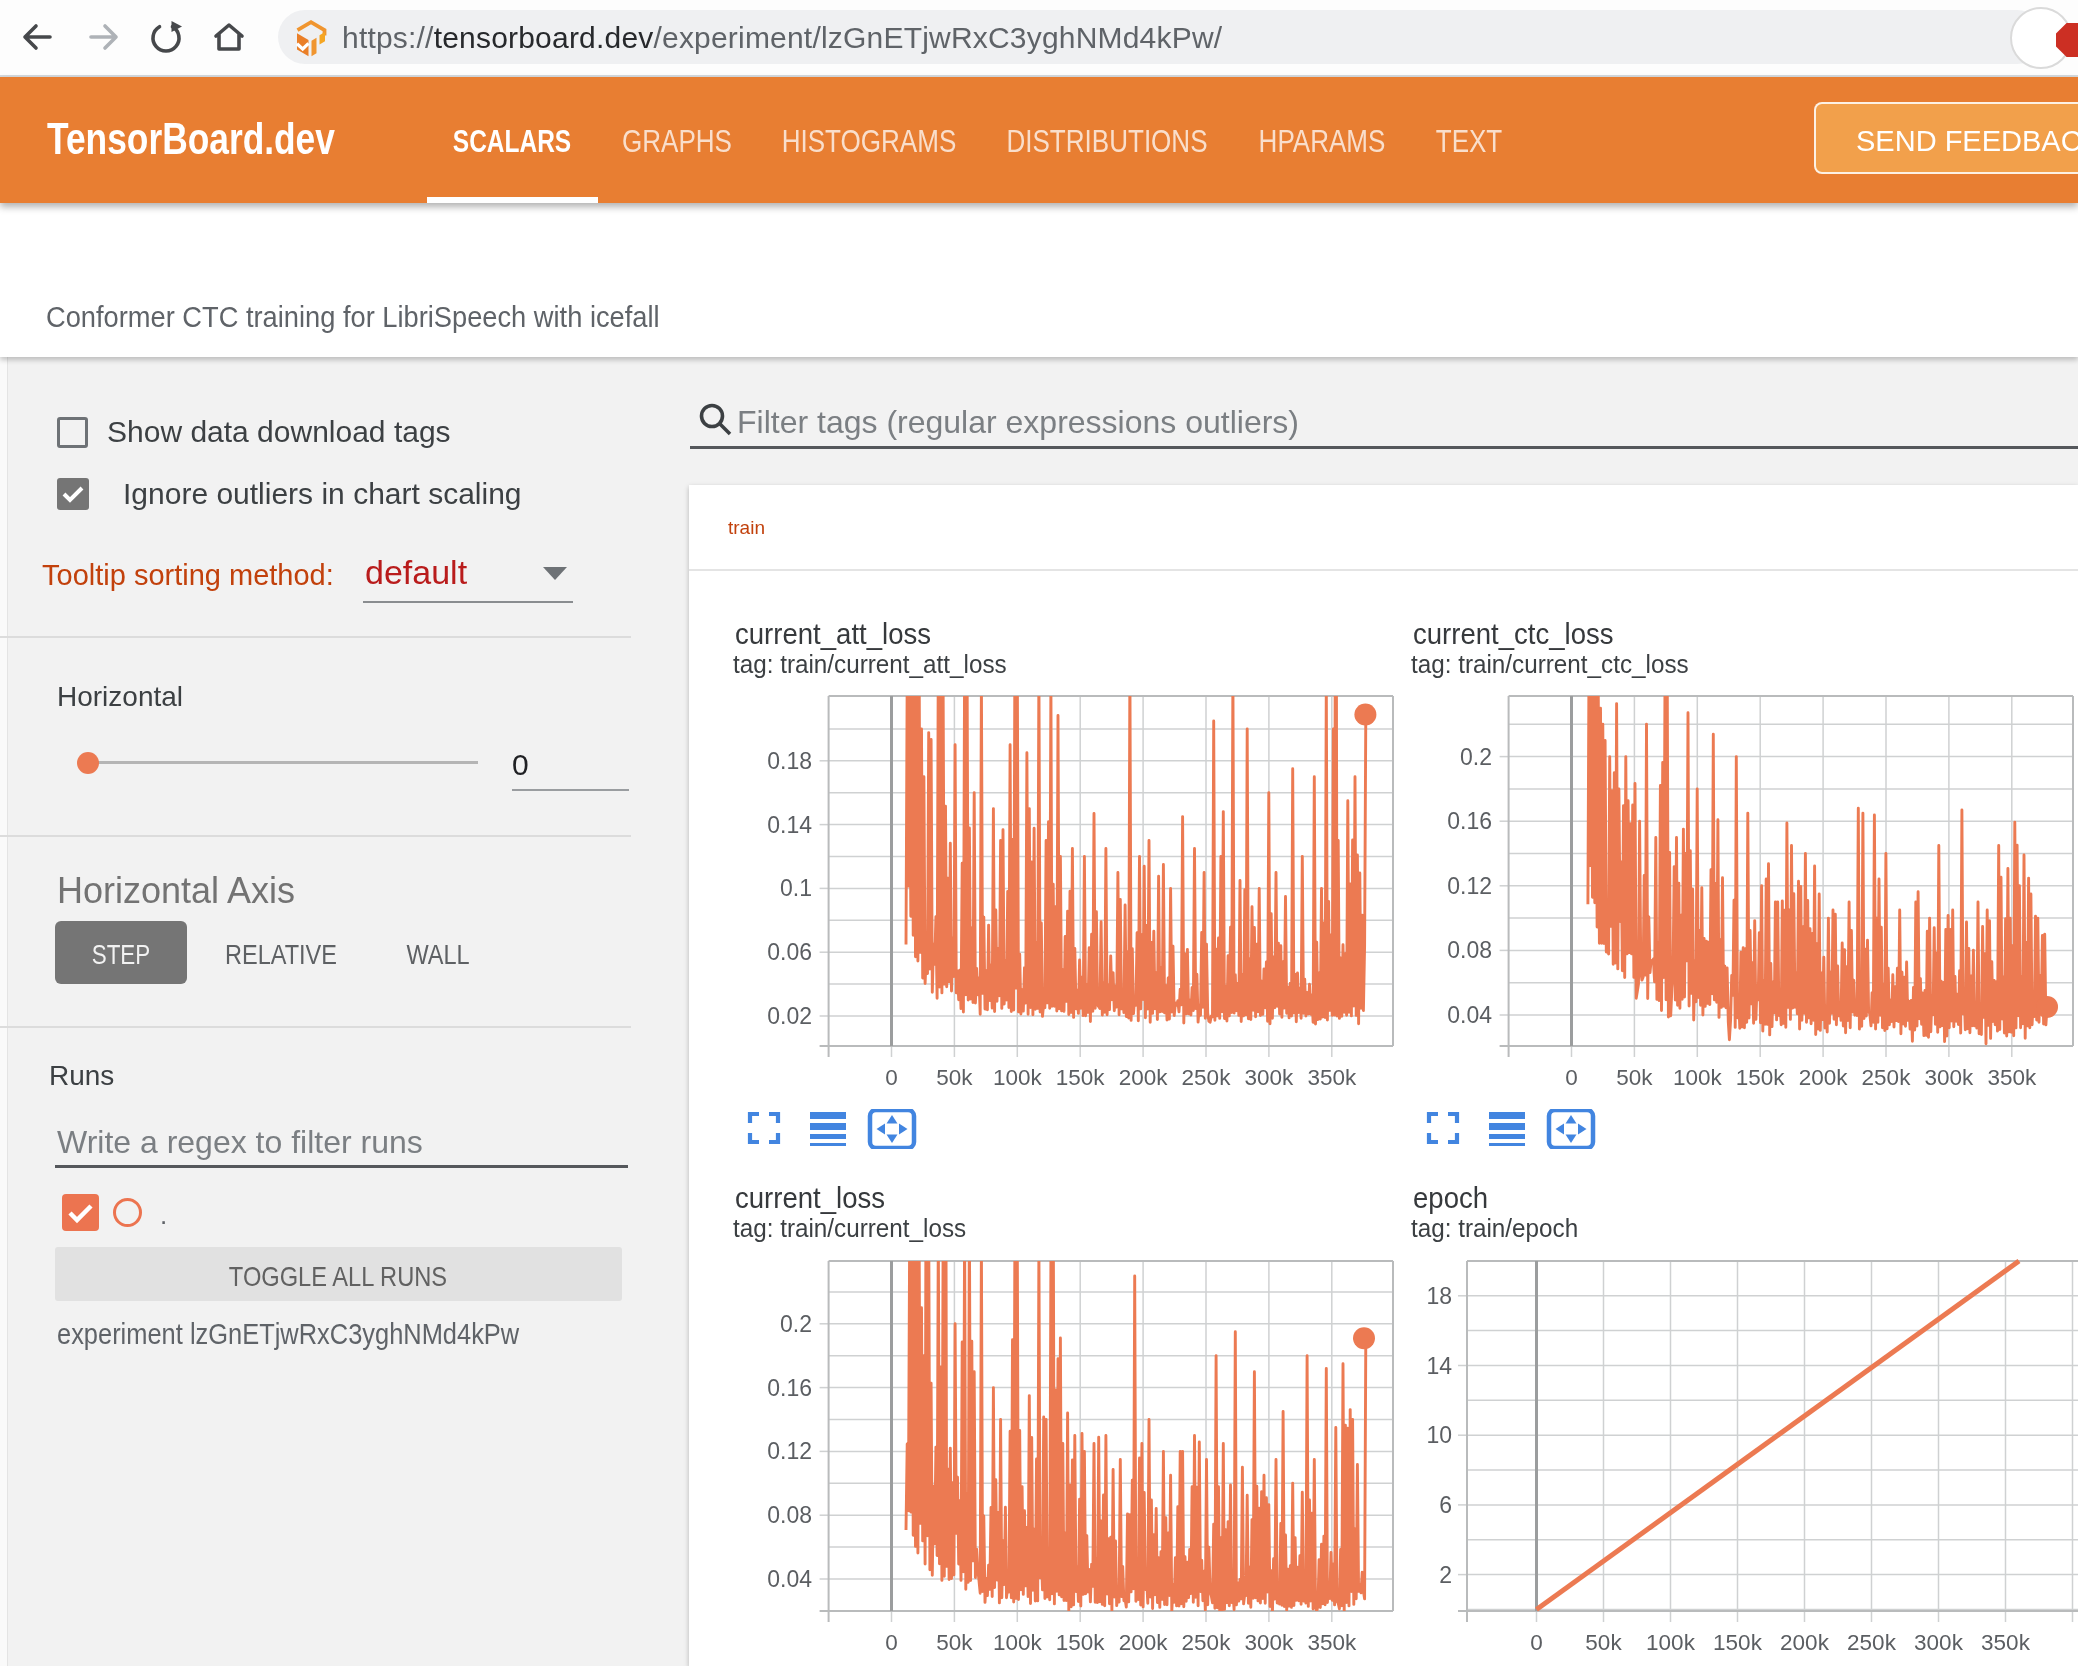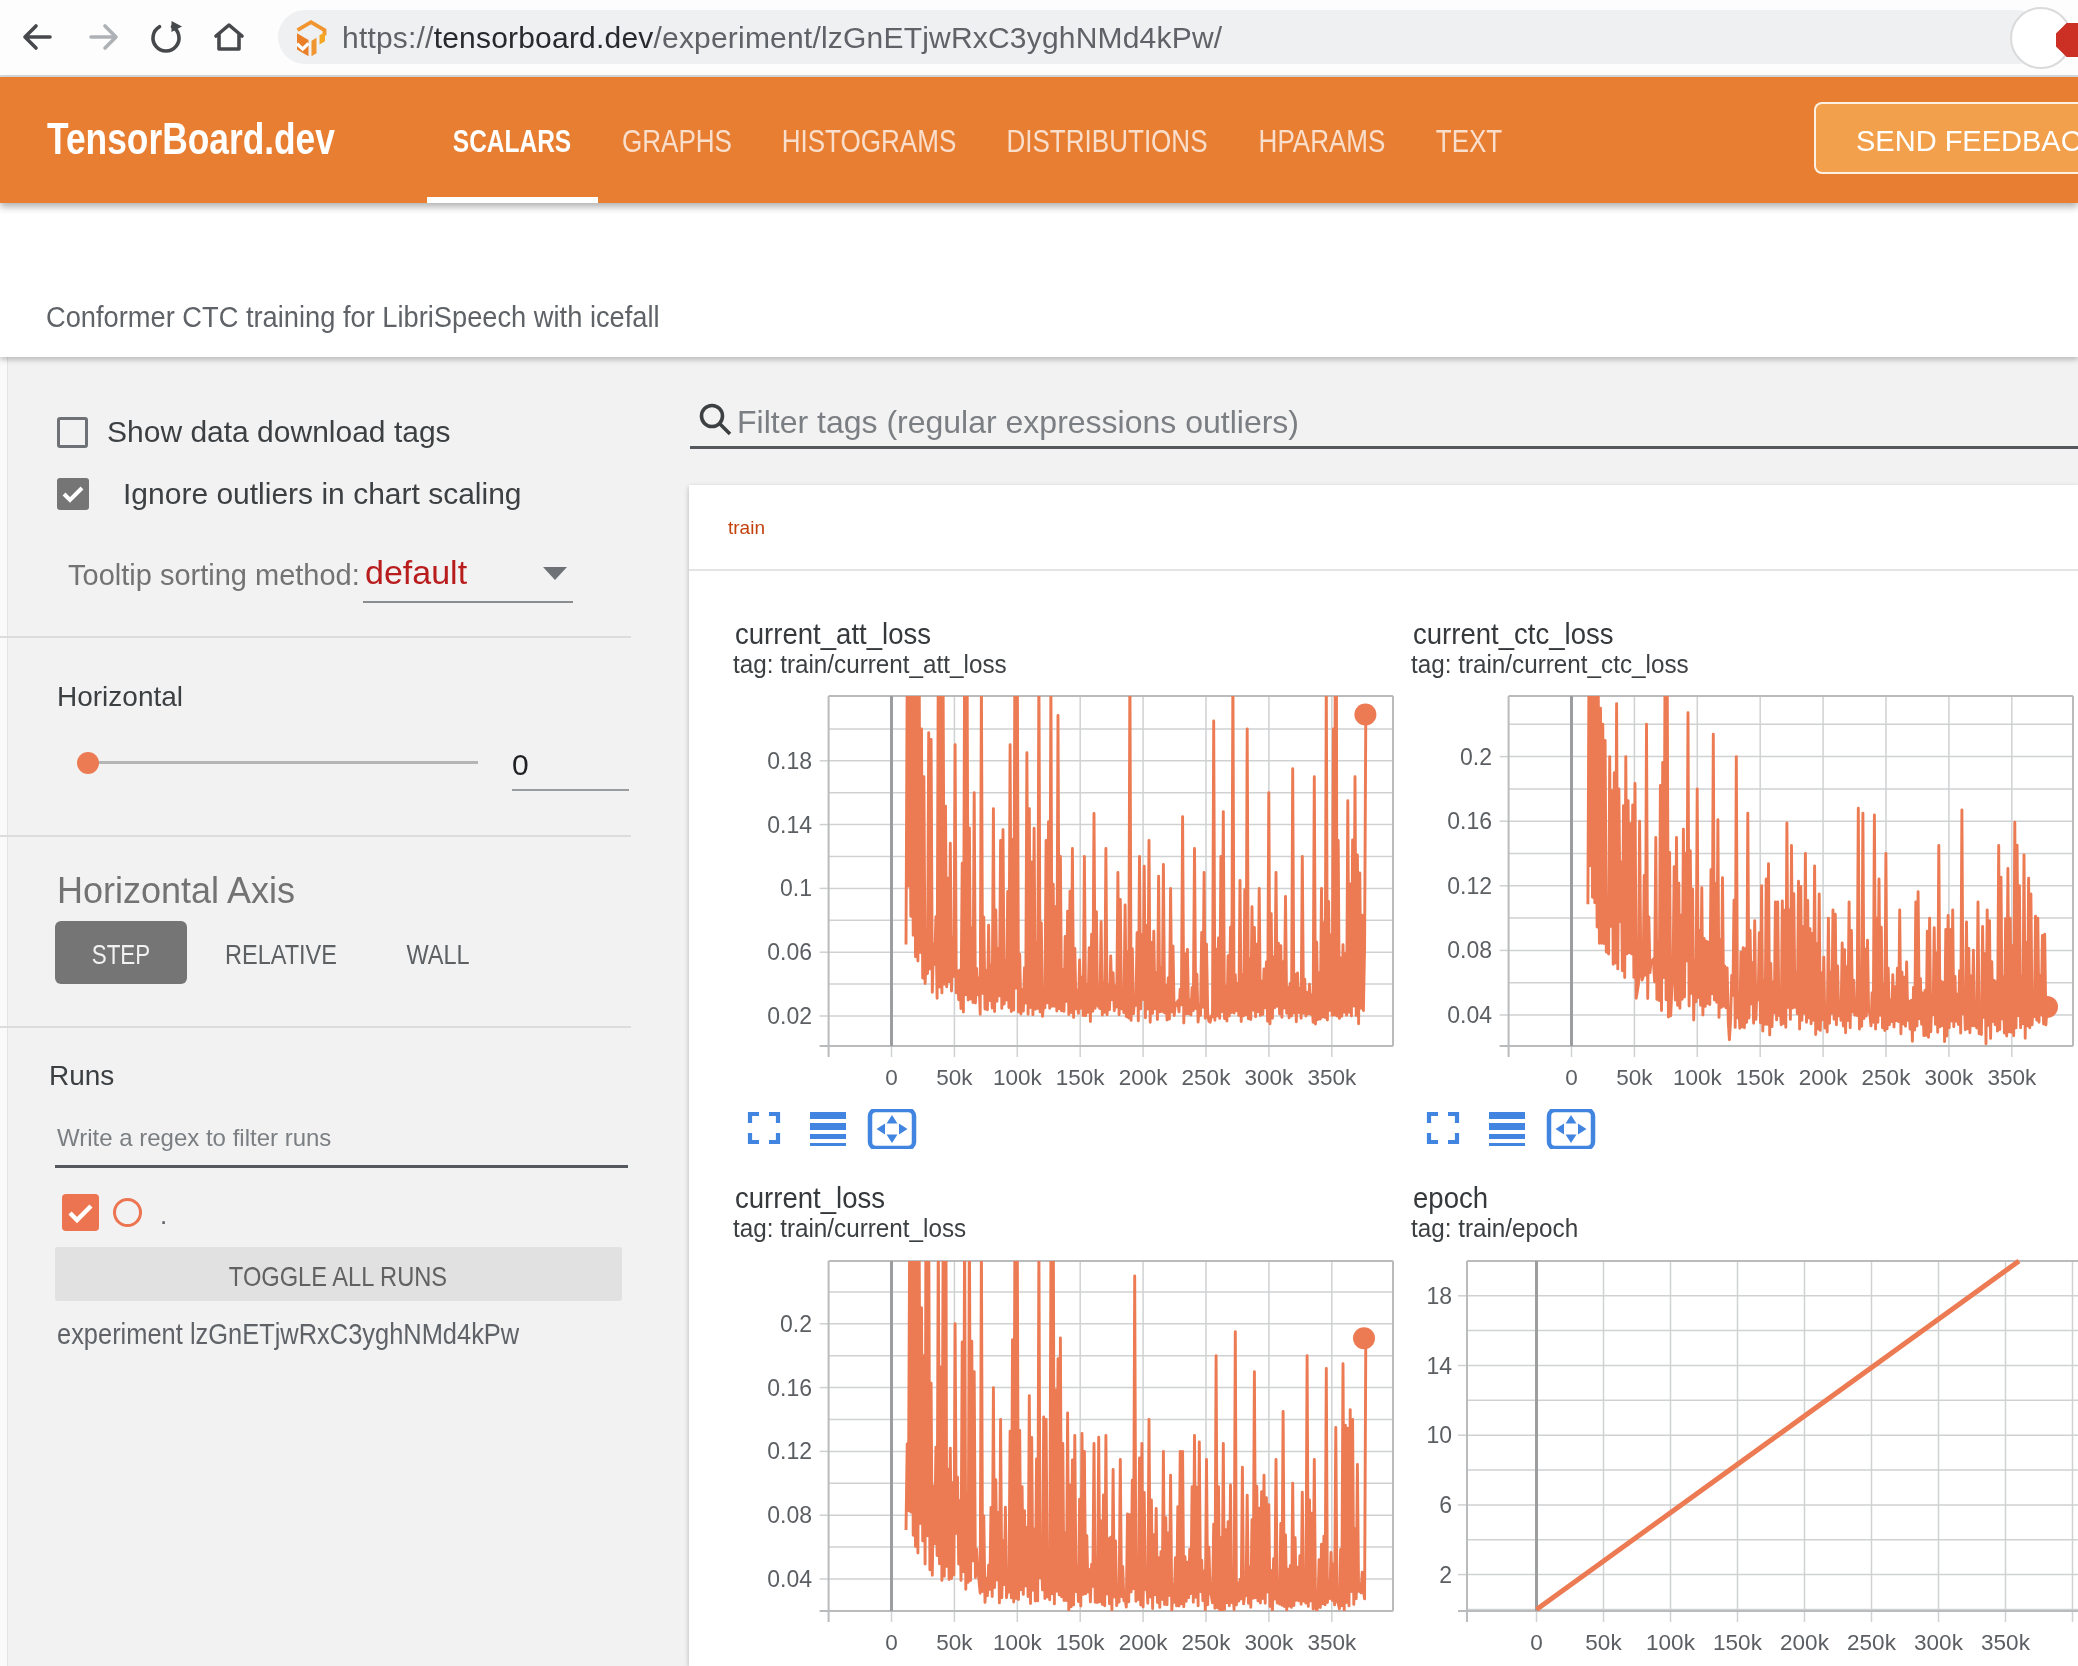--- a/index.html
+++ b/index.html
@@ -45,39 +45,39 @@
 <div class="abs" style="left:0;top:203px;width:2078px;height:154px;background:#fff;box-shadow:0 3px 5px rgba(0,0,0,0.22);z-index:3"></div>
 <div class="abs" style="left:46px;top:301px;font-size:29px;color:#5f6368;transform:scaleX(0.94);transform-origin:left center;white-space:nowrap;z-index:4">Conformer CTC training for LibriSpeech with icefall</div>
 <div class="abs" style="left:0;top:357px;width:8px;height:1309px;background:#fafafa;border-right:1px solid #e4e4e4"></div>
 <div class="abs" style="left:57px;top:417px;width:31px;height:31px;border:3.5px solid #6e7276;border-radius:3px"></div>
 <div class="abs" style="left:107px;top:415px;font-size:30px;color:#3c4043;white-space:nowrap">Show data download tags</div>
 <svg class="abs" style="left:57px;top:478px" width="32" height="32" viewBox="0 0 32 32">
     <rect x="0" y="0" width="32" height="32" rx="3" fill="#757575"></rect>
     <path d="M7,16 l6,6 12,-12" stroke="#fff" stroke-width="4" fill="none"></path>
   </svg>
 <div class="abs" style="left:123px;top:477px;font-size:30px;color:#3c4043;white-space:nowrap">Ignore outliers in chart scaling</div>
-<div class="abs" style="left:68px;top:559px;font-size:29px;color:#737373;white-space:nowrap">Tooltip sorting method:</div>
+<div class="abs" style="left:42px;top:559px;font-size:29px;color:#c2410c;white-space:nowrap">Tooltip sorting method:</div>
 <div class="abs" style="left:365px;top:553px;font-size:34px;color:#b91c1c">default</div>
 <div class="abs" style="left:543px;top:567px;width:0;height:0;border-left:12px solid transparent;border-right:12px solid transparent;border-top:13px solid #6e7276"></div>
 <div class="abs" style="left:363px;top:601px;width:210px;height:2px;background:#8a8d90"></div>
 <div class="abs" style="left:0;top:636px;width:631px;height:2px;background:#dcdcdc"></div>
 <div class="abs" style="left:57px;top:681px;font-size:28px;color:#3c4043">Horizontal</div>
 <div class="abs" style="left:88px;top:761px;width:390px;height:3px;background:#b5b5b5"></div>
 <div class="abs" style="left:77px;top:752px;width:22px;height:22px;border-radius:50%;background:#ec7a52"></div>
 <div class="abs" style="left:512px;top:748px;font-size:30px;color:#202124">0</div>
 <div class="abs" style="left:512px;top:789px;width:117px;height:2px;background:#9a9da0"></div>
 <div class="abs" style="left:0;top:835px;width:631px;height:2px;background:#dcdcdc"></div>
 <div class="abs" style="left:57px;top:870px;font-size:36px;color:#737373;white-space:nowrap">Horizontal Axis</div>
 <div class="abs" style="left:55px;top:921px;width:132px;height:63px;background:#757575;border-radius:6px"></div>
 <div class="abs" style="left:121px;top:939px;transform:translateX(-50%) scaleX(0.8);font-size:28px;color:#f2f2f2">STEP</div>
 <div class="abs" style="left:281px;top:939px;transform:translateX(-50%) scaleX(0.84);font-size:28px;color:#5e6164">RELATIVE</div>
 <div class="abs" style="left:438px;top:939px;transform:translateX(-50%) scaleX(0.84);font-size:28px;color:#5e6164">WALL</div>
 <div class="abs" style="left:0;top:1026px;width:631px;height:2px;background:#dcdcdc"></div>
 <div class="abs" style="left:49px;top:1060px;font-size:28px;color:#3c4043">Runs</div>
-<div class="abs" style="left:57px;top:1124px;font-size:24px;color:#7b7f83;white-space:nowrap">Write a regex to filter runs</div>
+<div class="abs" style="left:57px;top:1124px;font-size:32px;color:#7b7f83;white-space:nowrap">Write a regex to filter runs</div>
 <div class="abs" style="left:55px;top:1165px;width:573px;height:2.5px;background:#55585c"></div>
 <svg class="abs" style="left:62px;top:1194px" width="37" height="37" viewBox="0 0 37 37">
     <rect x="0" y="0" width="37" height="37" rx="4" fill="#ec7450"></rect>
     <path d="M8,19 l7,7 14,-14" stroke="#fff" stroke-width="4.5" fill="none"></path>
   </svg>
 <div class="abs" style="left:113px;top:1198px;width:29px;height:29px;border:3.5px solid #ec7450;border-radius:50%"></div>
 <div class="abs" style="left:160px;top:1200px;font-size:26px;color:#5f6368">.</div>
 <div class="abs" style="left:55px;top:1247px;width:567px;height:54px;background:#e1e1e1;border-radius:3px"></div>
 <div class="abs" style="left:338px;top:1261px;transform:translateX(-50%) scaleX(0.845);font-size:28px;color:#616161;white-space:nowrap">TOGGLE ALL RUNS</div>
 <div class="abs" style="left:57px;top:1318px;font-size:29px;color:#5f6368;transform:scaleX(0.877);transform-origin:left center;white-space:nowrap">experiment lzGnETjwRxC3yghNMd4kPw</div>

